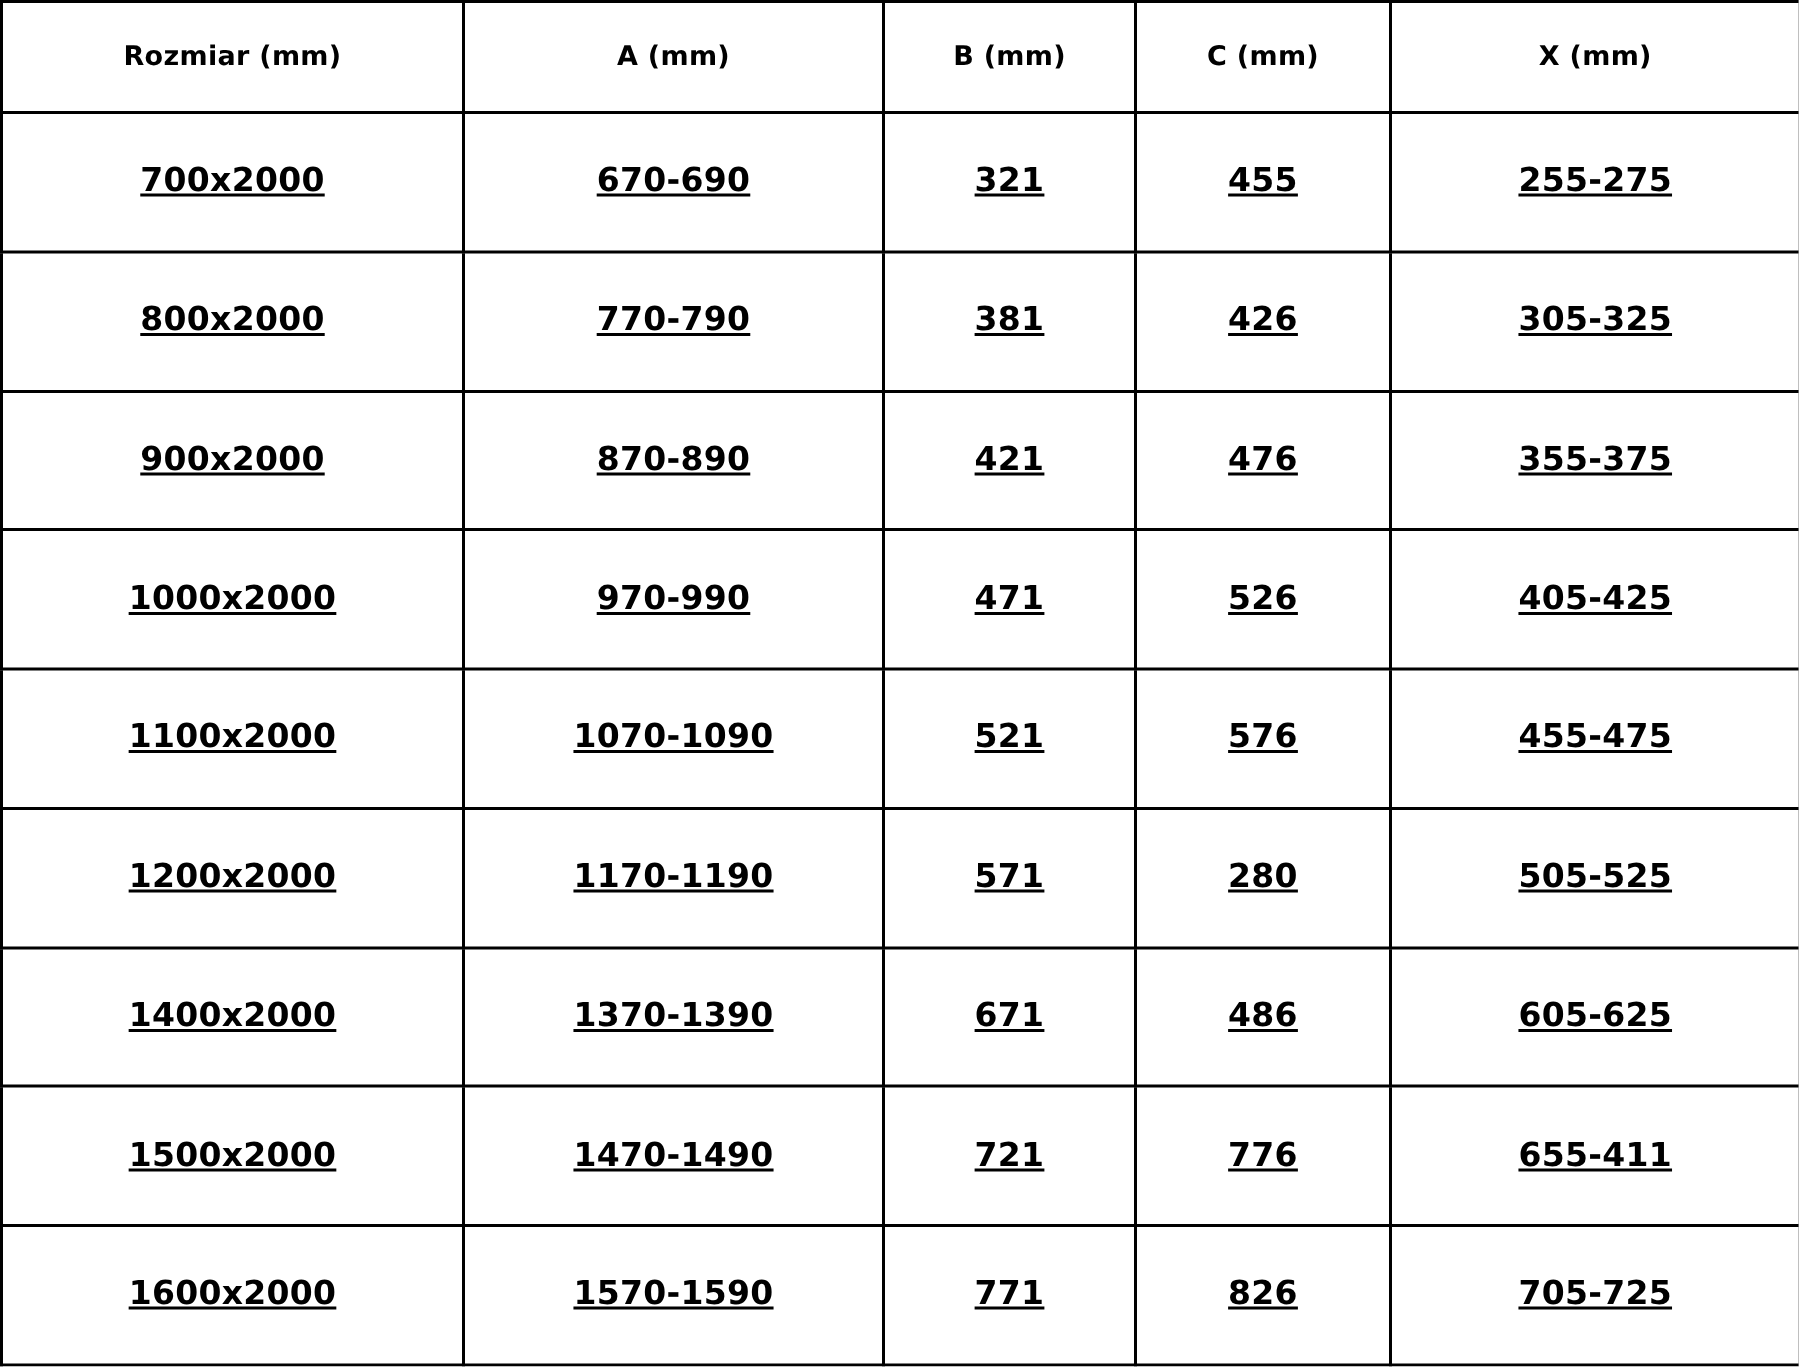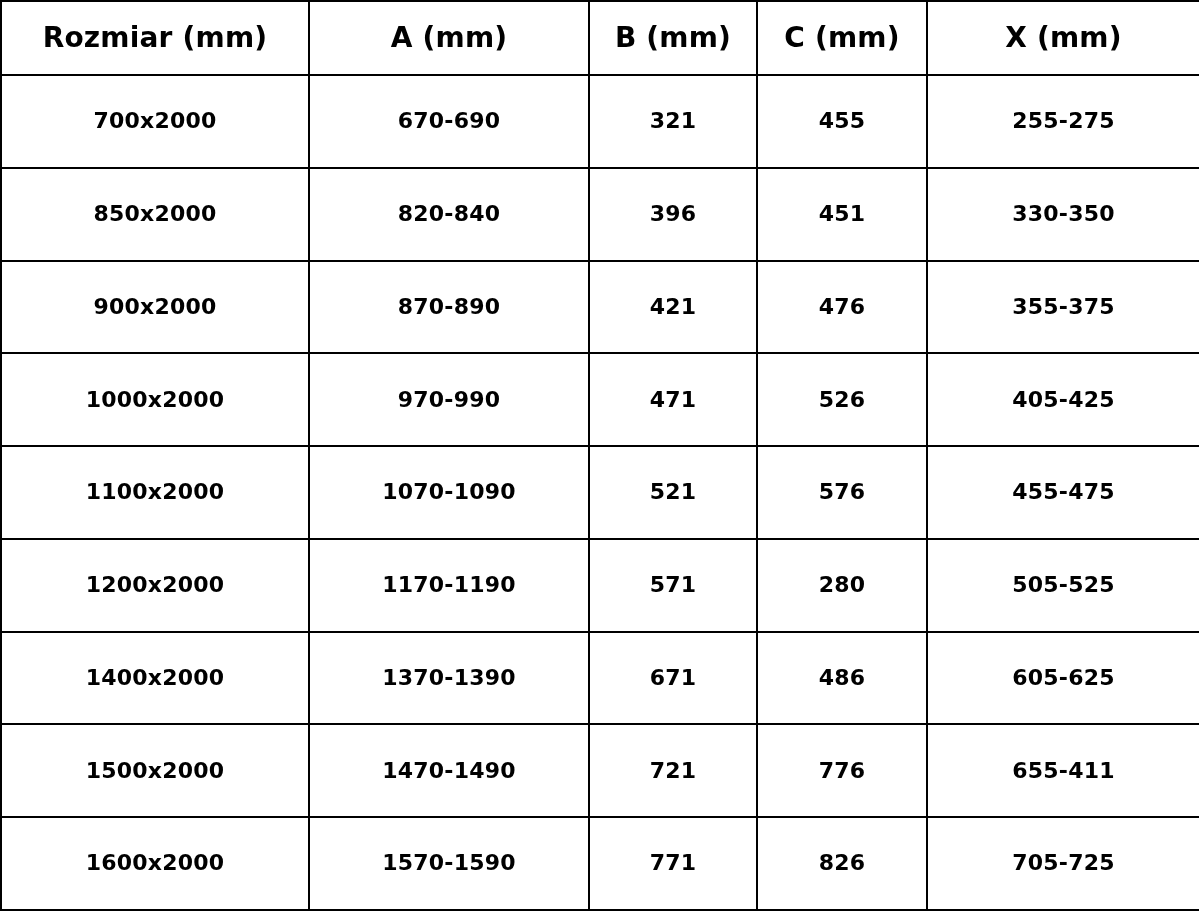--- a/index.html
+++ b/index.html
@@ -30,25 +30,26 @@
     border: 2px solid #000000;
     text-align: center;
     vertical-align: middle;
     font-weight: bold;
     font-size: 22px;
     line-height: 1.1;
     padding: 0;
     letter-spacing: 0.2px;
   }
   table.size-table thead th {
-    font-size: 28px;
+    font-size: 18px;
     height: 72px;
   }
   table.size-table tbody td {
     height: 70px;
+    text-decoration: underline;
   }
   col.c0 { width: 308px; }
   col.c1 { width: 280px; }
   col.c2 { width: 168px; }
   col.c3 { width: 170px; }
   col.c4 { width: 273px; }
 </style>
 </head>
 <body>
 
@@ -72,25 +73,25 @@
     </thead>
     <tbody>
       <tr>
         <td>700x2000</td>
         <td>670-690</td>
         <td>321</td>
         <td>455</td>
         <td>255-275</td>
       </tr>
       <tr>
-        <td>850x2000</td>
-        <td>820-840</td>
-        <td>396</td>
-        <td>451</td>
-        <td>330-350</td>
+        <td>800x2000</td>
+        <td>770-790</td>
+        <td>381</td>
+        <td>426</td>
+        <td>305-325</td>
       </tr>
       <tr>
         <td>900x2000</td>
         <td>870-890</td>
         <td>421</td>
         <td>476</td>
         <td>355-375</td>
       </tr>
       <tr>
         <td>1000x2000</td>

